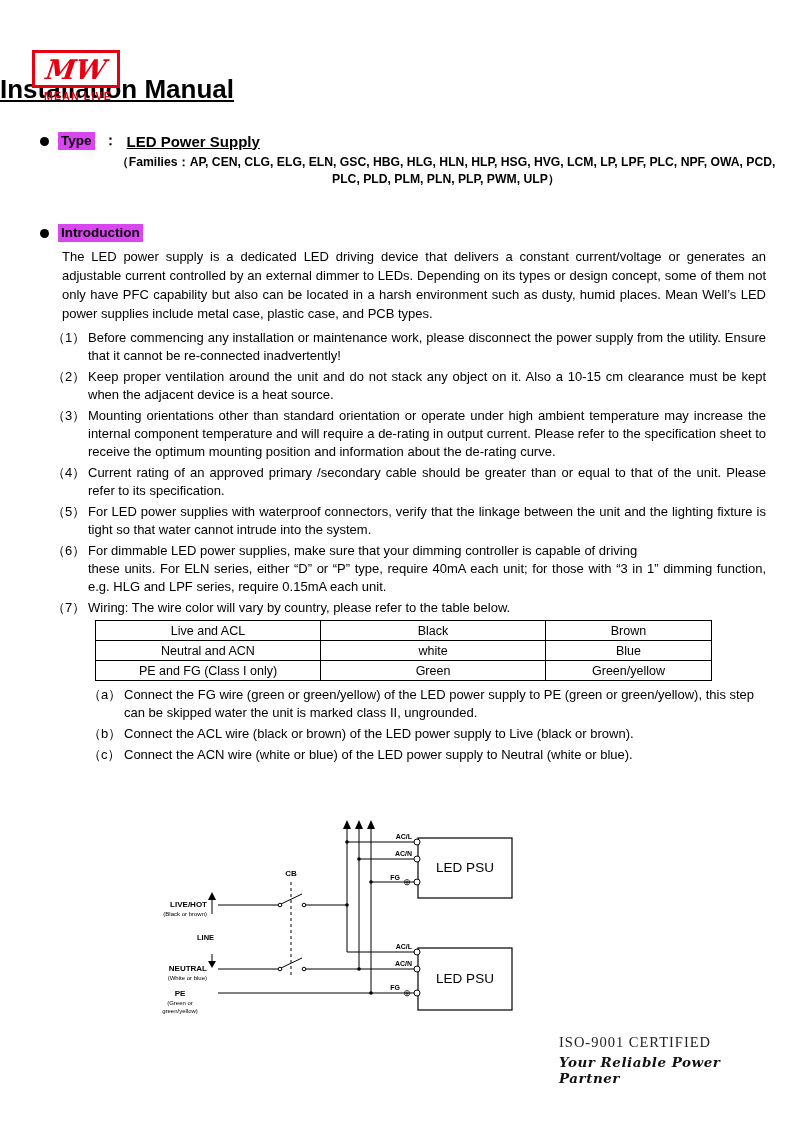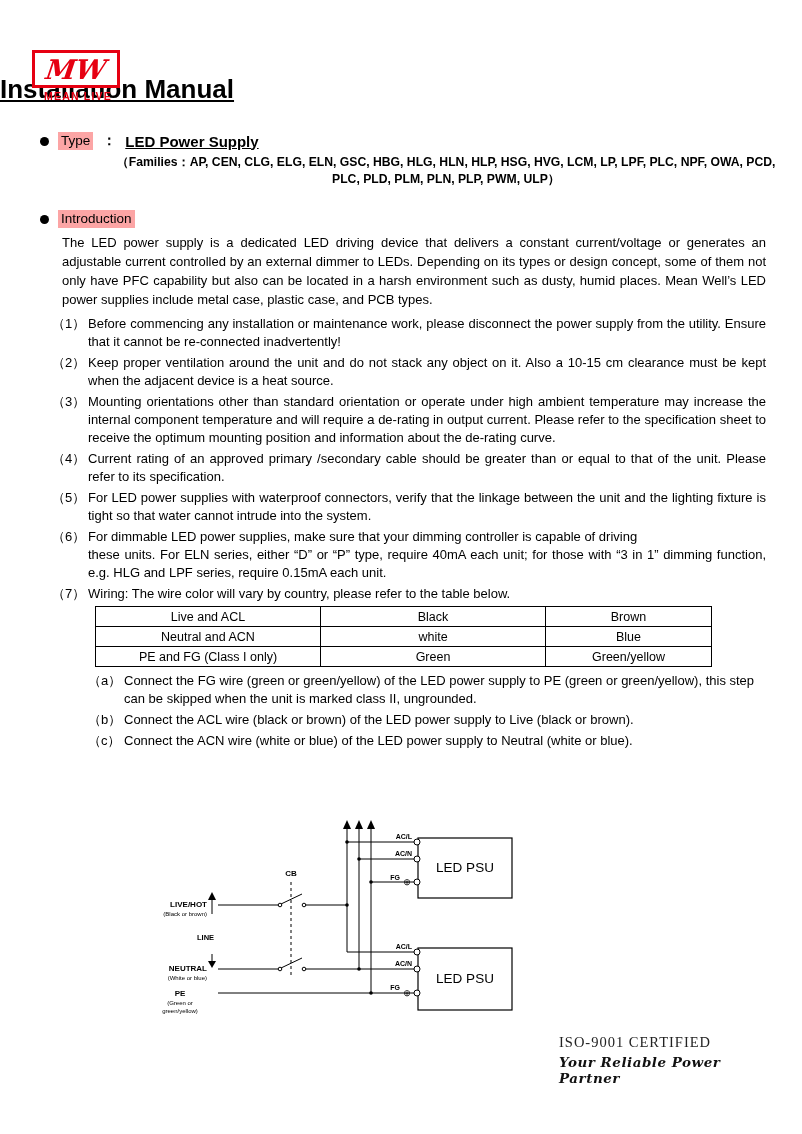--- a/index.html
+++ b/index.html
@@ -13,27 +13,27 @@
   .logo-mw { color:#e60012; font-family:"DejaVu Serif", serif; font-style:italic; font-weight:bold; font-size:27px; line-height:1; transform:skewX(-8deg); }
   .logo-brand { color:#e60012; font-weight:bold; font-size:10.5px; letter-spacing:1.2px; text-align:center; margin-top:2px; }
 
   
   .title { margin-top:74px; text-align:left; font-size:26px; font-weight:bold; line-height:30px; }
   .title span { text-decoration:underline; }
 
   
   .section-row { display:flex; align-items:center; gap:9px; }
   .bullet { width:9px; height:9px; border-radius:50%; background:#000; flex:none; }
-  .hl { background:#fca5a5; font-weight:normal; font-size:13.5px; line-height:18px; padding:0 3px; }
+  .hl { background:#d946ef; font-weight:bold; font-size:13.5px; line-height:18px; padding:0 3px; }
   .type-row { margin-top:28px; }
   .type-sep { font-weight:bold; font-size:14px; }
   .type-value { font-weight:bold; font-size:15px;text-decoration:underline; }
   .families { margin:4px 0 0 56px; width:700px; text-align:center; font-weight:bold; font-size:12.2px; line-height:17px; }
 
-  .intro-row { margin-top:22px; }
+  .intro-row { margin-top:36px; }
   .intro-body { margin:5px 0 0 22px; width:704px; font-size:13px; line-height:19px; text-align:justify; }
 
   .install-row { margin-top:16px; }
   .inst-list { margin-top:6px; }
   .inst-item { display:flex; margin-left:12px; margin-bottom:3px; font-size:13px; line-height:18px; }
   .inst-item .num { flex:none; width:36px; }
   .inst-item .txt { flex:1; text-align:justify; white-space:pre-wrap; }
 
   
   .wire-table { border-collapse:collapse; margin:3px 0 0 55px; table-layout:fixed; }
@@ -141,21 +141,21 @@
         <td>PE and FG (Class I only)</td>
         <td>Green</td>
         <td>Green/yellow</td>
       </tr>
     </tbody>
       </table>
 
     <div class="sub-list">
       <div class="sub-item">
         <span class="num">（a）</span>
-        <div class="txt">Connect the FG wire (green or green/yellow) of the LED power supply to PE (green or green/yellow), this step can be skipped when the unit is marked class II, ungrounded.</div>
+        <div class="txt">Connect the FG wire (green or green/yellow) of the LED power supply to PE (green or green/yellow), this step can be skipped water the unit is marked class II, ungrounded.</div>
       </div>
       <div class="sub-item">
         <span class="num">（b）</span>
         <div class="txt">Connect the ACL wire (black or brown) of the LED power supply to Live (black or brown).</div>
       </div>
       <div class="sub-item">
         <span class="num">（c）</span>
         <div class="txt">Connect the ACN wire (white or blue) of the LED power supply to Neutral (white or blue).</div>
       </div>
     </div>

